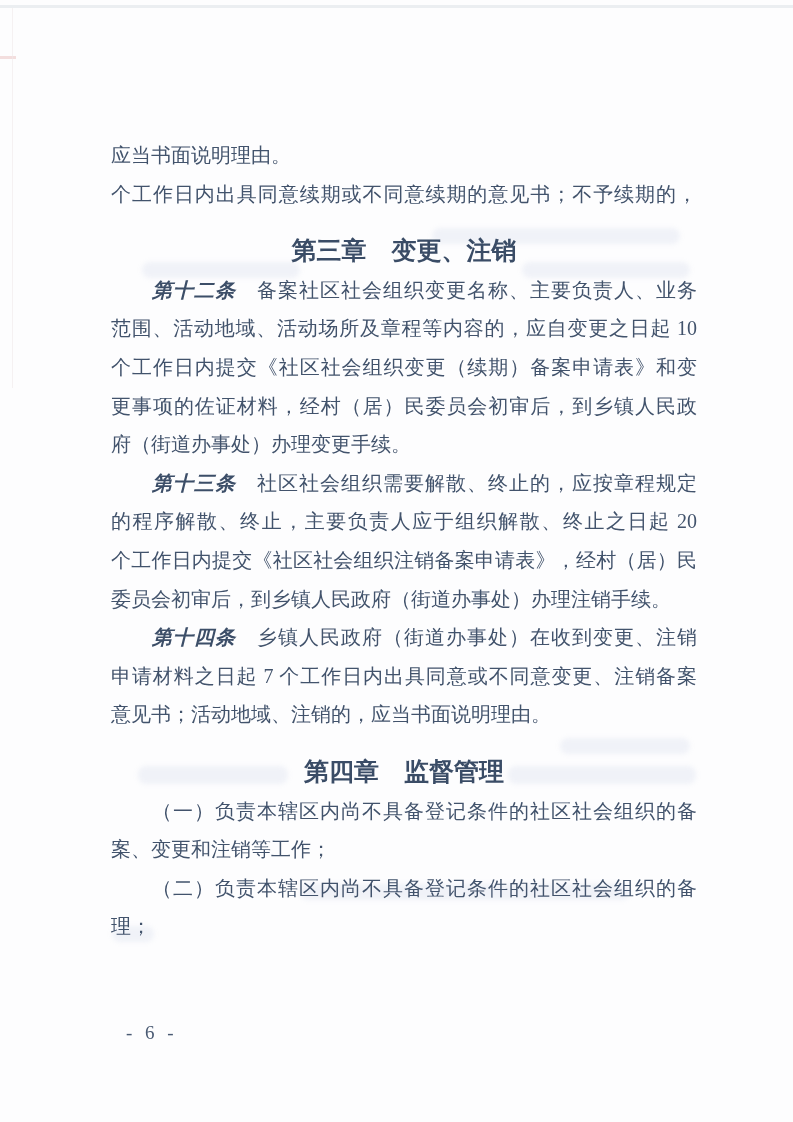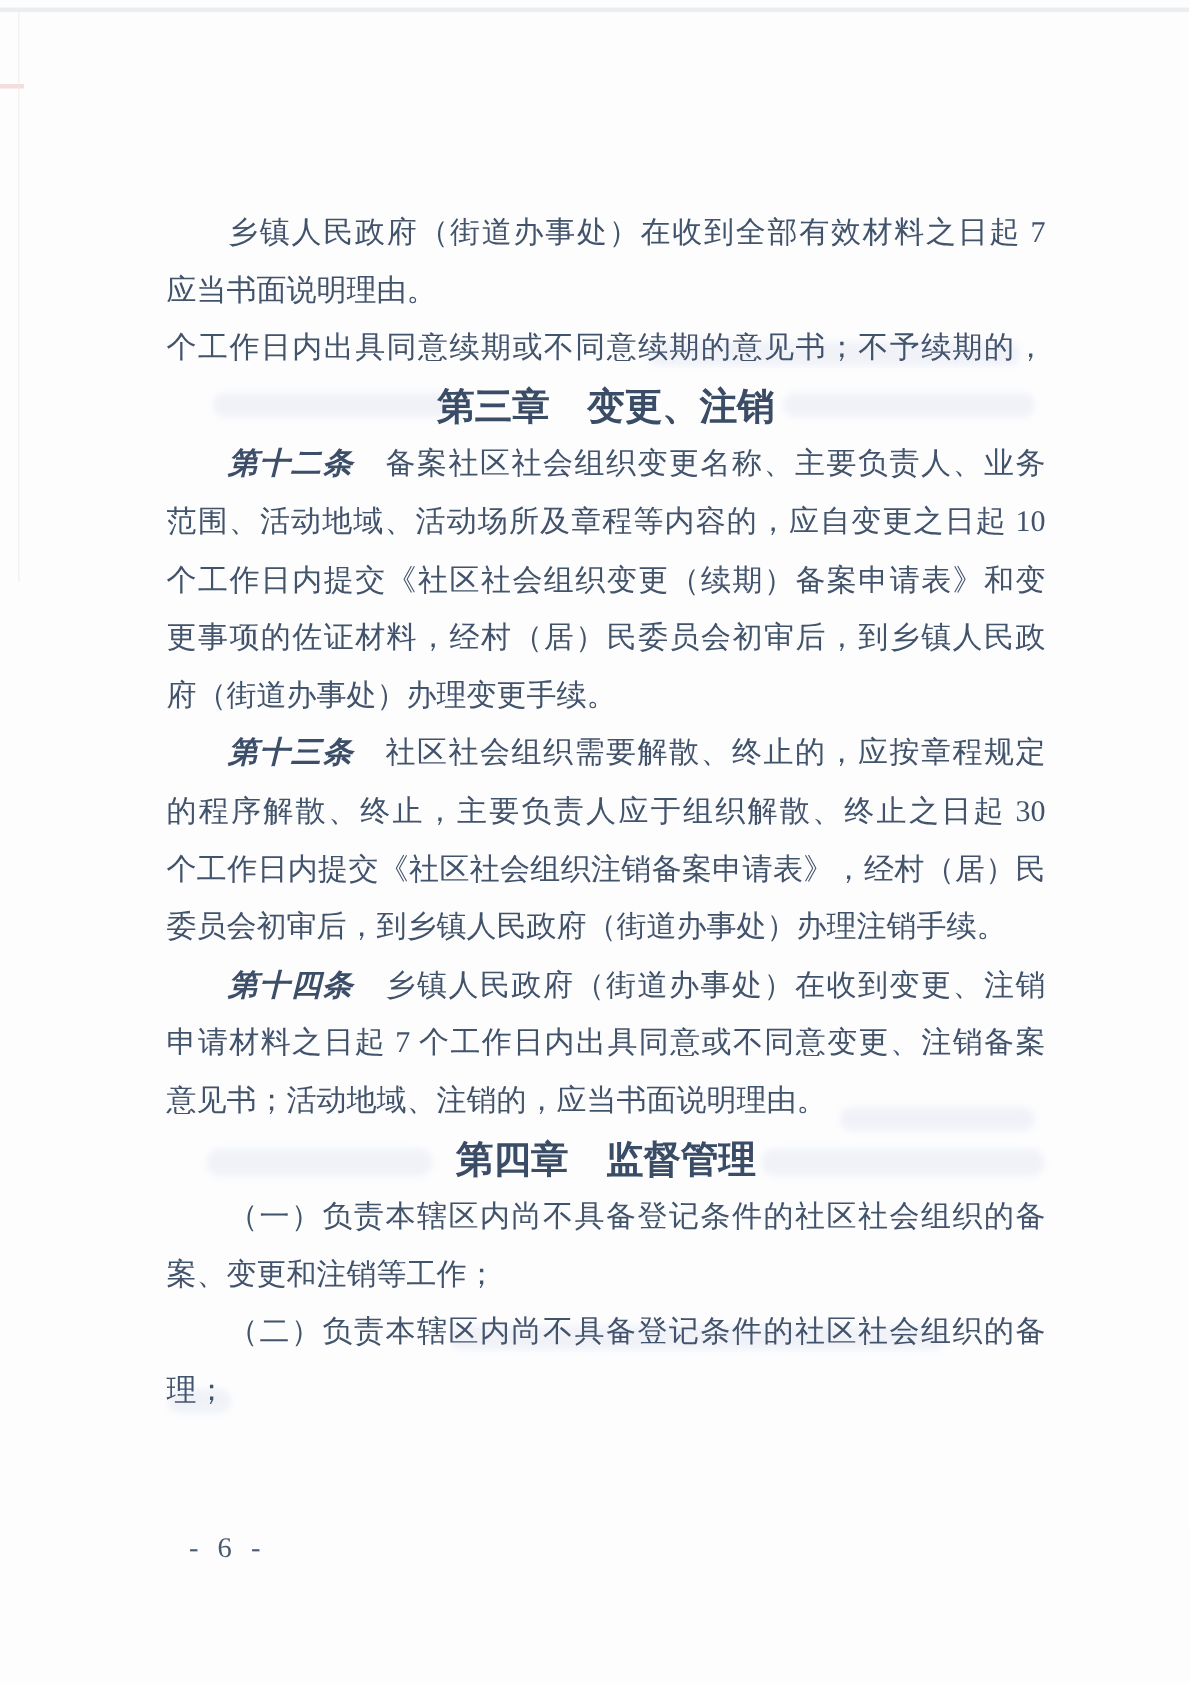--- a/index.html
+++ b/index.html
@@ -75,20 +75,21 @@
     padding-left: 41px;
   }
   .line.heading {
     text-align: center;
     text-align-last: center;
     padding-left: 0;
     font-family: "DejaVu Sans", "Liberation Sans", sans-serif;
     font-weight: 700;
     font-size: 25px;
     color: #3a4c66;
+    margin-top: 19px;
   }
   .seg.b {
     font-weight: 700;
     color: #3c4e68;
     font-style: italic;
   }
   .footer {
     position: absolute;
     left: 126px;
     top: 1022px;
@@ -109,31 +110,30 @@
   <div class="ghost g1"></div>
   <div class="ghost g2"></div>
   <div class="ghost g3"></div>
   <div class="ghost g4"></div>
   <div class="ghost g5"></div>
   <div class="ghost g6"></div>
   <div class="ghost g7"></div>
   <div class="ghost g8"></div>
 
   <div class="content">
-      <div class="line body indent fill"><span class="seg">乡镇人民政府（街道办事处）在收到全部有效材料之日起 7</span></div>
       <div class="line body"><span class="seg">应当书面说明理由。</span></div>
       <div class="line body fill"><span class="seg">个工作日内出具同意续期或不同意续期的意见书；不予续期的，</span></div>
       <div class="line heading"><span class="seg">第三章　变更、注销</span></div>
       <div class="line body indent fill"><span class="seg b">第十二条</span><span class="seg">　备案社区社会组织变更名称、主要负责人、业务</span></div>
       <div class="line body fill"><span class="seg">范围、活动地域、活动场所及章程等内容的，应自变更之日起 10</span></div>
       <div class="line body fill"><span class="seg">个工作日内提交《社区社会组织变更（续期）备案申请表》和变</span></div>
       <div class="line body fill"><span class="seg">更事项的佐证材料，经村（居）民委员会初审后，到乡镇人民政</span></div>
       <div class="line body"><span class="seg">府（街道办事处）办理变更手续。</span></div>
       <div class="line body indent fill"><span class="seg b">第十三条</span><span class="seg">　社区社会组织需要解散、终止的，应按章程规定</span></div>
-      <div class="line body fill"><span class="seg">的程序解散、终止，主要负责人应于组织解散、终止之日起 30</span></div>
+      <div class="line body fill"><span class="seg">的程序解散、终止，主要负责人应于组织解散、终止之日起 20</span></div>
       <div class="line body fill"><span class="seg">个工作日内提交《社区社会组织注销备案申请表》，经村（居）民</span></div>
       <div class="line body"><span class="seg">委员会初审后，到乡镇人民政府（街道办事处）办理注销手续。</span></div>
       <div class="line body indent fill"><span class="seg b">第十四条</span><span class="seg">　乡镇人民政府（街道办事处）在收到变更、注销</span></div>
       <div class="line body fill"><span class="seg">申请材料之日起 7 个工作日内出具同意或不同意变更、注销备案</span></div>
       <div class="line body"><span class="seg">意见书；活动地域、注销的，应当书面说明理由。</span></div>
       <div class="line heading"><span class="seg">第四章　监督管理</span></div>
       <div class="line body indent fill"><span class="seg">（一）负责本辖区内尚不具备登记条件的社区社会组织的备</span></div>
       <div class="line body"><span class="seg">案、变更和注销等工作；</span></div>
       <div class="line body indent fill"><span class="seg">（二）负责本辖区内尚不具备登记条件的社区社会组织的备</span></div>
       <div class="line body"><span class="seg">理；</span></div>

